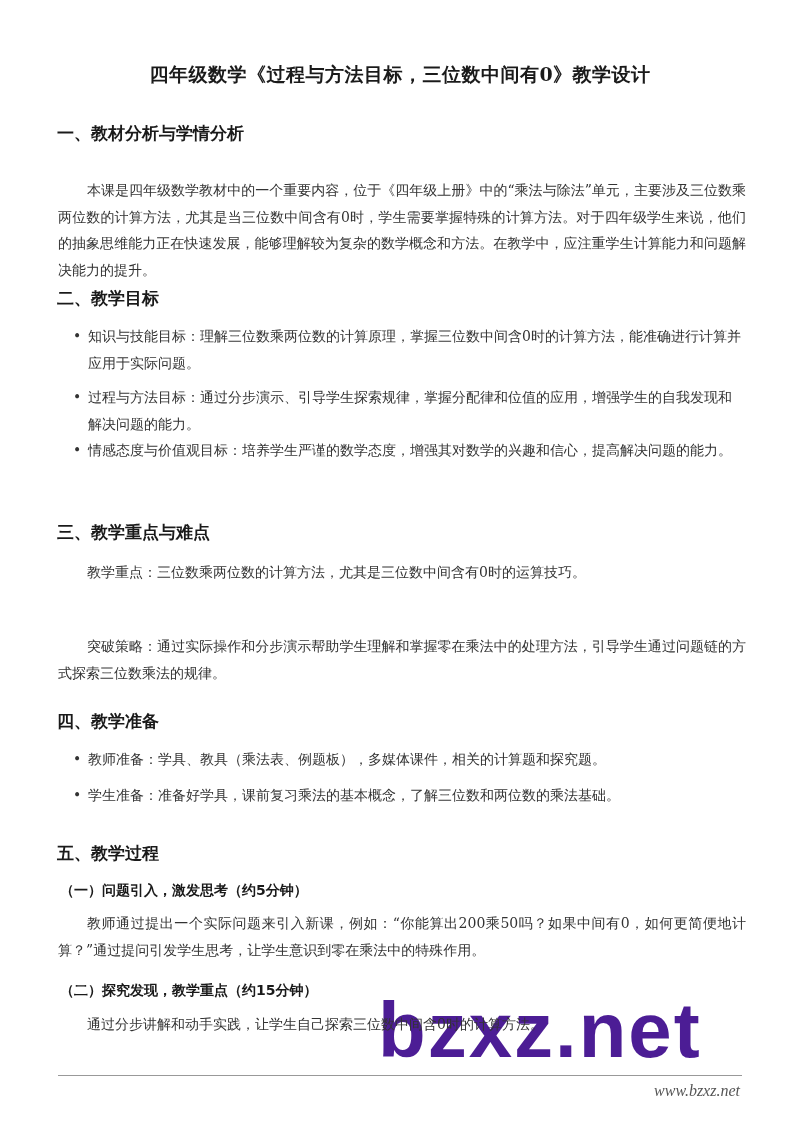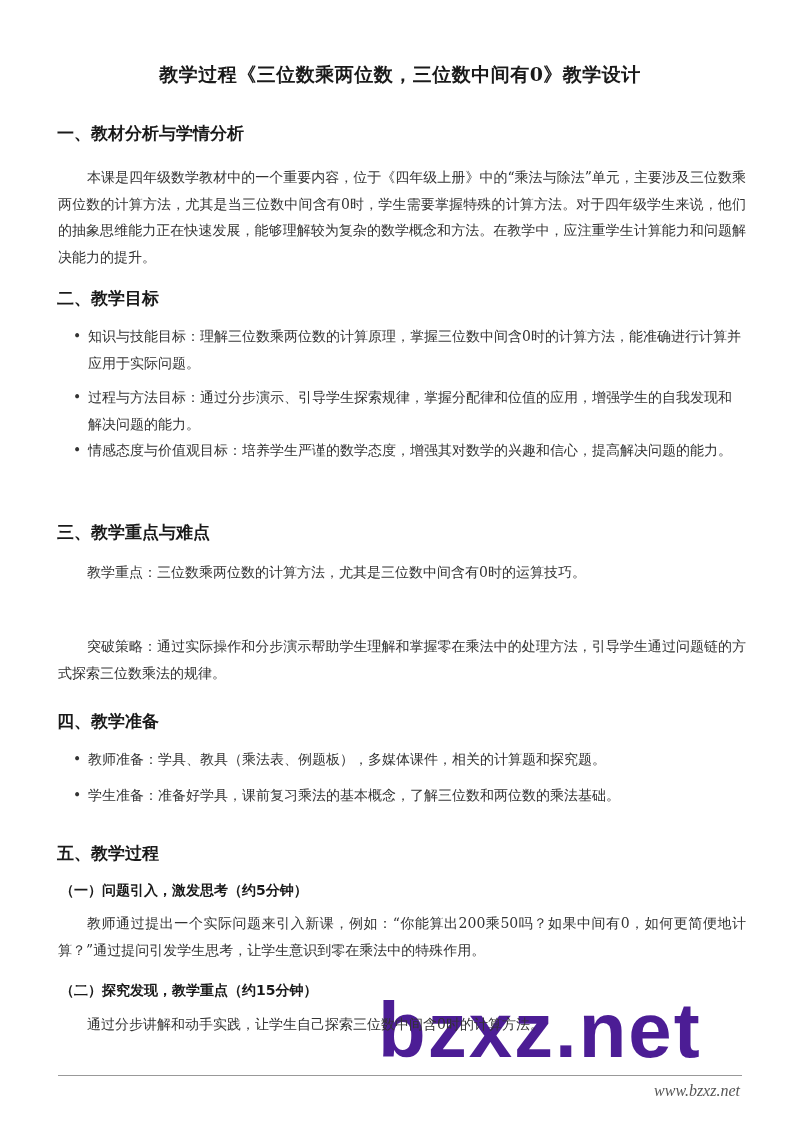--- a/index.html
+++ b/index.html
@@ -22,24 +22,24 @@
   .watermark { position:absolute; left:378px; top:985px; font-size:78px; font-weight:bold;
                color:#4c1d95; font-family:"Liberation Sans", sans-serif; letter-spacing:2px; z-index:0; }
   .para, .bullet, .h2, .h3, .title { z-index:1; }
 </style>
 </head>
 <body>
 
 <div class="page">
   <div class="watermark">bzxz.net</div>
 
-  <div class="title">教学过程《三位数乘两位数，三位数中间有0》教学设计</div>
+  <div class="title">四年级数学《过程与方法目标，三位数中间有0》教学设计</div>
 
   <div class="h2" style="top:122px;">一、教材分析与学情分析</div>
-  <div class="para" style="top:164px;">本课是四年级数学教材中的一个重要内容，位于《四年级上册》中的“乘法与除法”单元，主要涉及三位数乘两位数的计算方法，尤其是当三位数中间含有0时，学生需要掌握特殊的计算方法。对于四年级学生来说，他们的抽象思维能力正在快速发展，能够理解较为复杂的数学概念和方法。在教学中，应注重学生计算能力和问题解决能力的提升。</div>
+  <div class="para" style="top:177px;">本课是四年级数学教材中的一个重要内容，位于《四年级上册》中的“乘法与除法”单元，主要涉及三位数乘两位数的计算方法，尤其是当三位数中间含有0时，学生需要掌握特殊的计算方法。对于四年级学生来说，他们的抽象思维能力正在快速发展，能够理解较为复杂的数学概念和方法。在教学中，应注重学生计算能力和问题解决能力的提升。</div>
 
   <div class="h2" style="top:287px;text-align:right;">二、教学目标</div>
   <div class="bullet" style="top:323px;">
     <span class="dot">•</span>
     <span>知识与技能目标：理解三位数乘两位数的计算原理，掌握三位数中间含0时的计算方法，能准确进行计算并应用于实际问题。</span>
   </div>
   <div class="bullet" style="top:384px;">
     <span class="dot">•</span>
     <span>过程与方法目标：通过分步演示、引导学生探索规律，掌握分配律和位值的应用，增强学生的自我发现和解决问题的能力。</span>
   </div>

